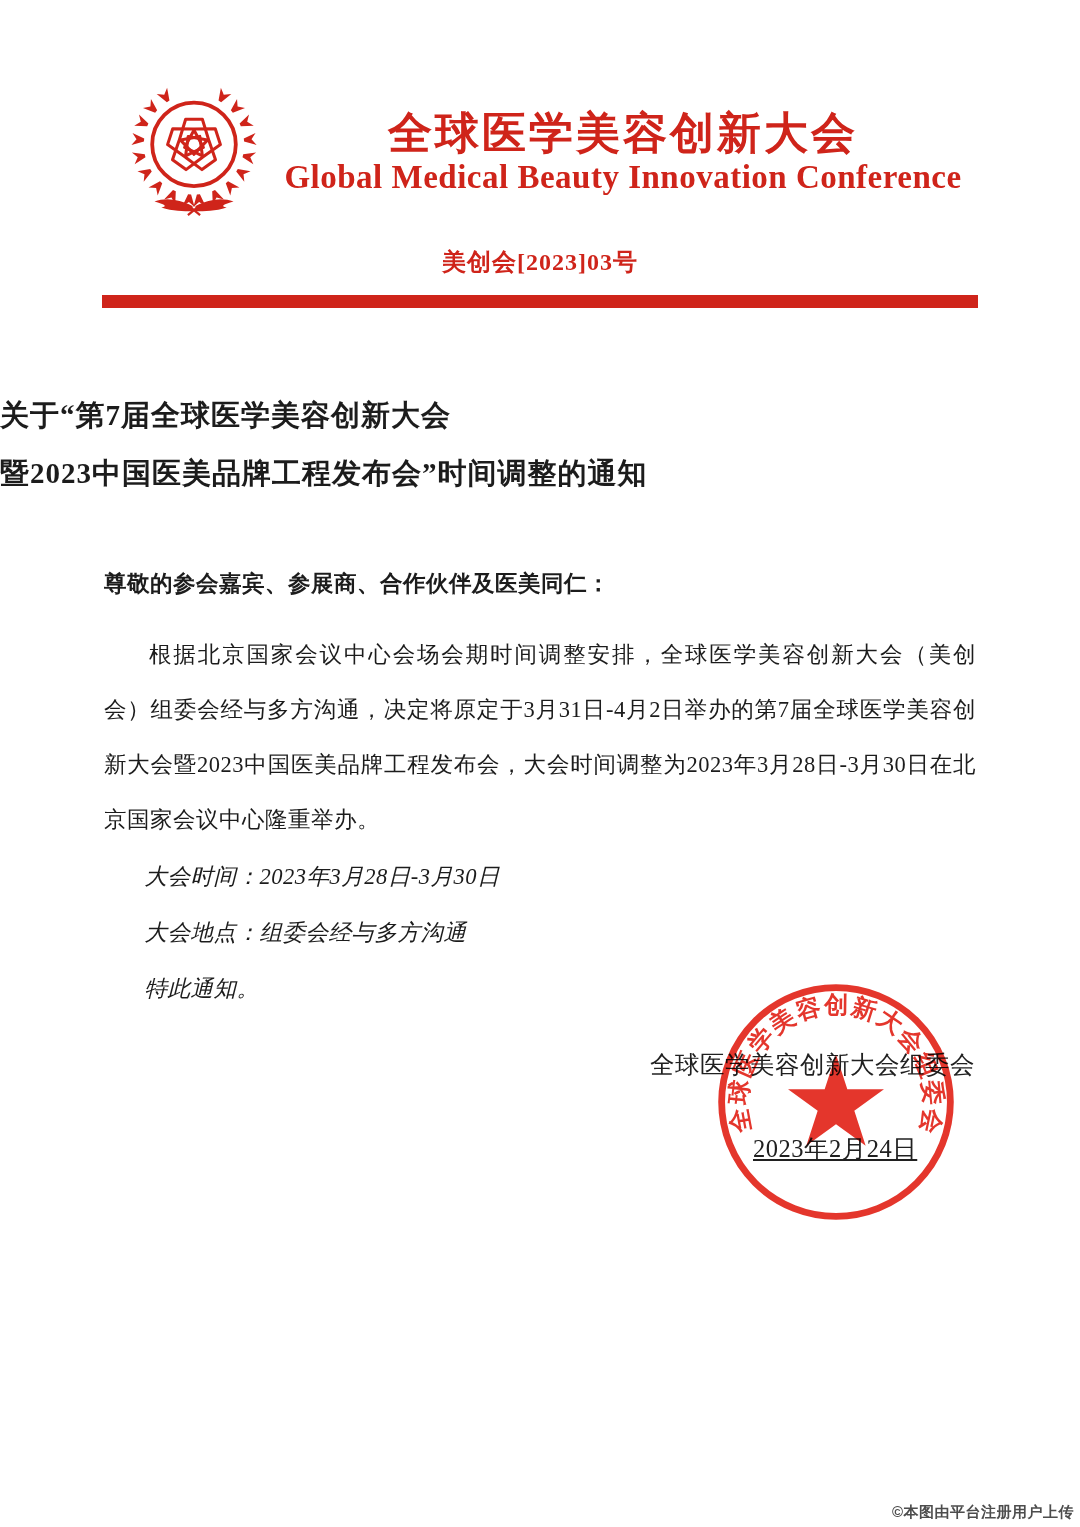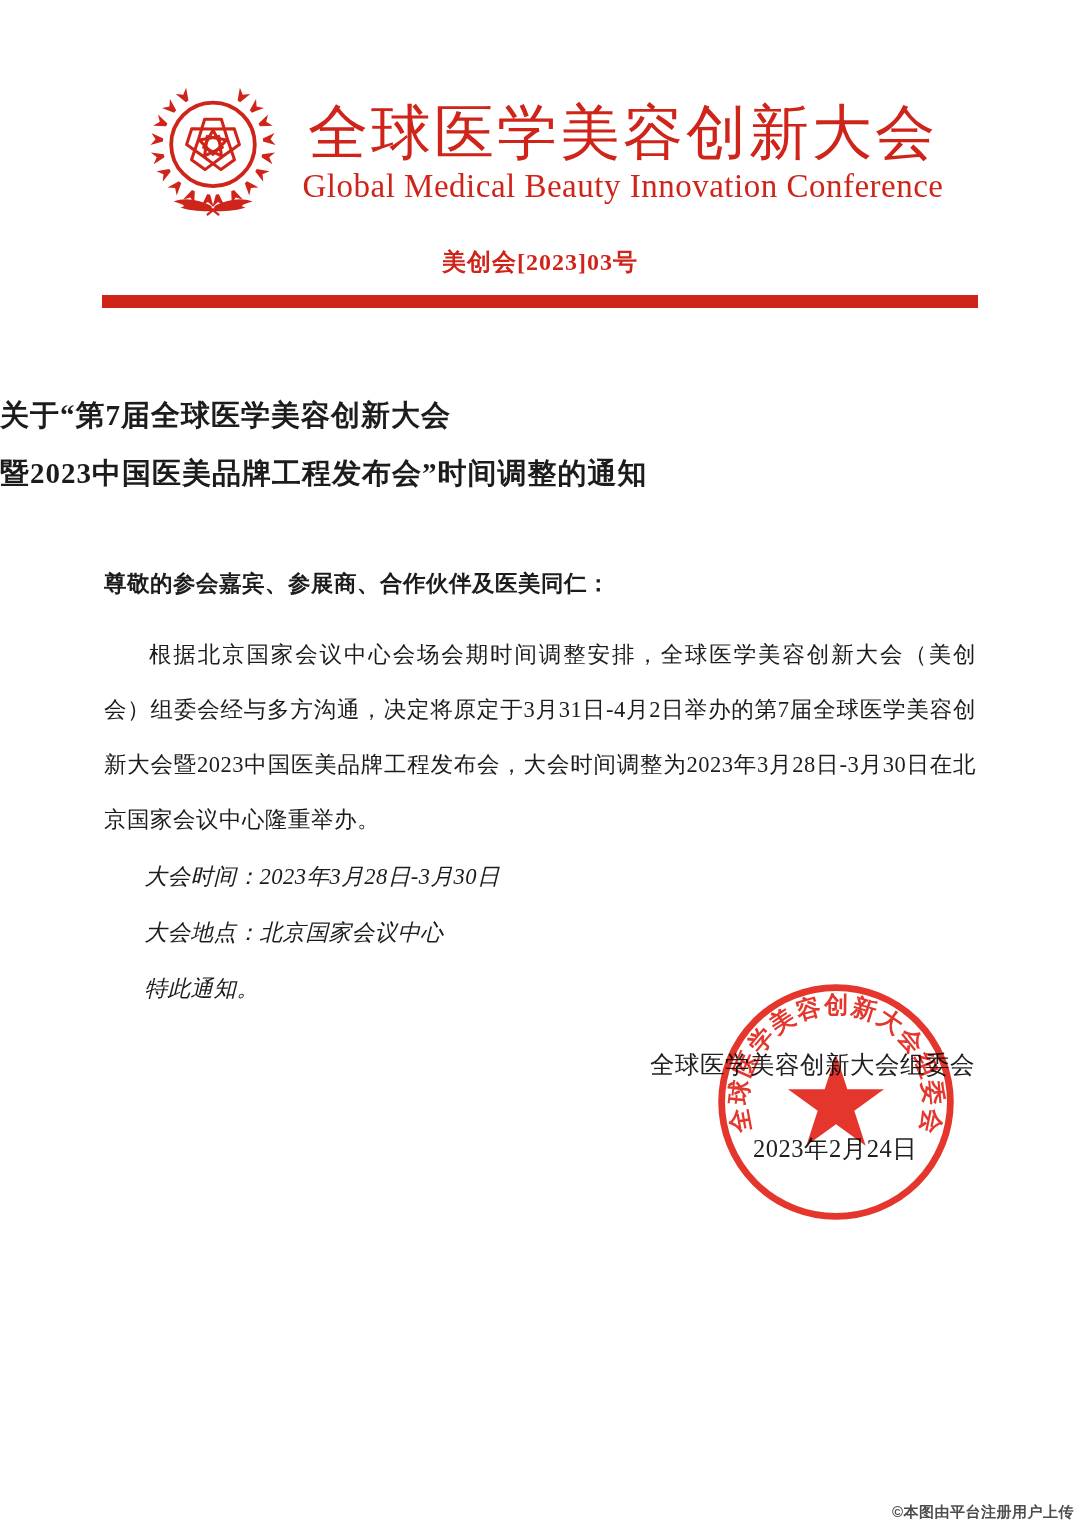--- a/index.html
+++ b/index.html
@@ -18,27 +18,27 @@
   }
   
   .header-row{
     display:flex;align-items:center;justify-content:center;
     gap:14px;padding-top:72px;
   }
   .logo-box{width:152px;height:160px;flex:0 0 auto;}
   .titles{display:flex;flex-direction:column;align-items:center;}
   .title-cn{
     color:var(--red);
-    font-size:60px;font-weight:400;
+    font-size:44px;font-weight:700;
     letter-spacing:3px;line-height:1.15;
     white-space:nowrap;
   }
   .title-en{
     color:var(--red);
-    font-size:33px;font-weight:400;
+    font-size:33px;font-weight:700;
     letter-spacing:0.5px;line-height:1.1;
     white-space:nowrap;
   }
   .doc-number{
     text-align:center;color:var(--red);
     font-size:24px;margin-top:14px;letter-spacing:1px;font-weight:bold;
   }
   .red-bar{
     height:13px;background:var(--red);
     margin:17px 102px 0 102px;
@@ -68,20 +68,21 @@
   
   .sig-org{
     position:absolute;top:1048px;right:105px;
     font-size:24.5px;letter-spacing:0.5px;color:#202020;
     white-space:nowrap;
   }
   .sig-date{
     position:absolute;top:1132px;left:753px;
     font-size:24.5px;letter-spacing:0.5px;color:#202020;
     white-space:nowrap;
+    text-decoration:underline;
   }
   .seal{
     position:absolute;top:976px;left:710px;
     width:252px;height:252px;
     mix-blend-mode:multiply;opacity:0.93;
   }
   
   .watermark{
     position:absolute;right:6px;bottom:5px;
     font-family:"Liberation Sans","DejaVu Sans",sans-serif;
@@ -156,21 +157,21 @@
     <div>暨2023中国医美品牌工程发布会”时间调整的通知</div>
   </div>
 
   <div class="content">
     <div class="salutation">尊敬的参会嘉宾、参展商、合作伙伴及医美同仁：</div>
 
     <div class="paragraph">根据北京国家会议中心会场会期时间调整安排，全球医学美容创新大会（美创会）组委会经与多方沟通，决定将原定于3月31日-4月2日举办的第7届全球医学美容创新大会暨2023中国医美品牌工程发布会，大会时间调整为2023年3月28日-3月30日在北京国家会议中心隆重举办。</div>
 
     <div class="info-block">
       <div class="info-line">大会时间：2023年3月28日-3月30日</div>
-      <div class="info-line">大会地点：北京国家会议中心</div>
+      <div class="info-line">大会地点：组委会经与多方沟通</div>
       <div class="info-line">特此通知。</div>
     </div>
   </div>
 
   <div class="sig-org">全球医学美容创新大会组委会</div>
   <div class="sig-date">2023年2月24日</div>
 
   <svg class="seal" viewBox="0 0 260 260">
     <circle cx="130" cy="130" r="118" fill="none" stroke="#e2261c" stroke-width="7"></circle>
     <defs>

